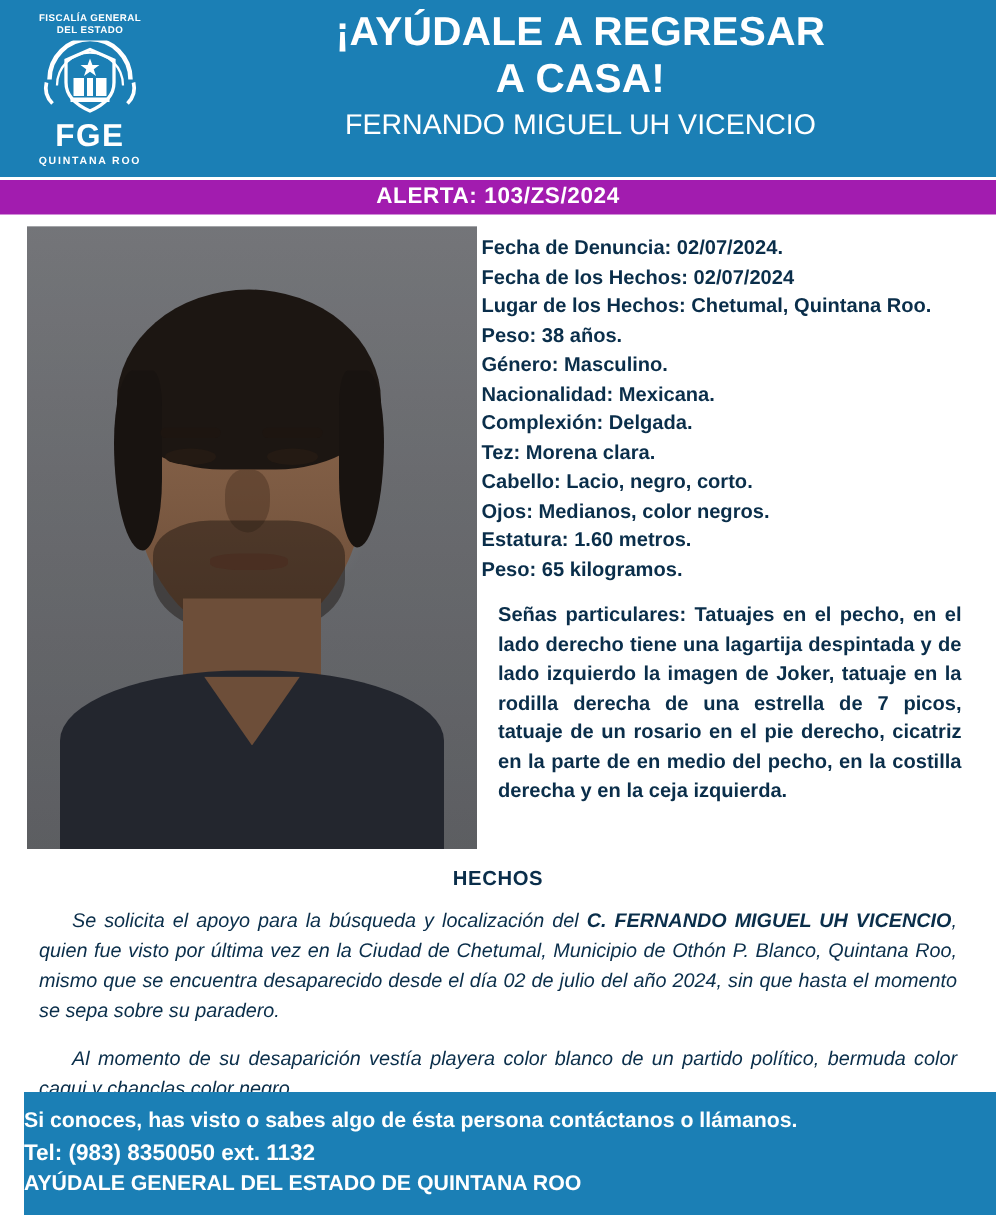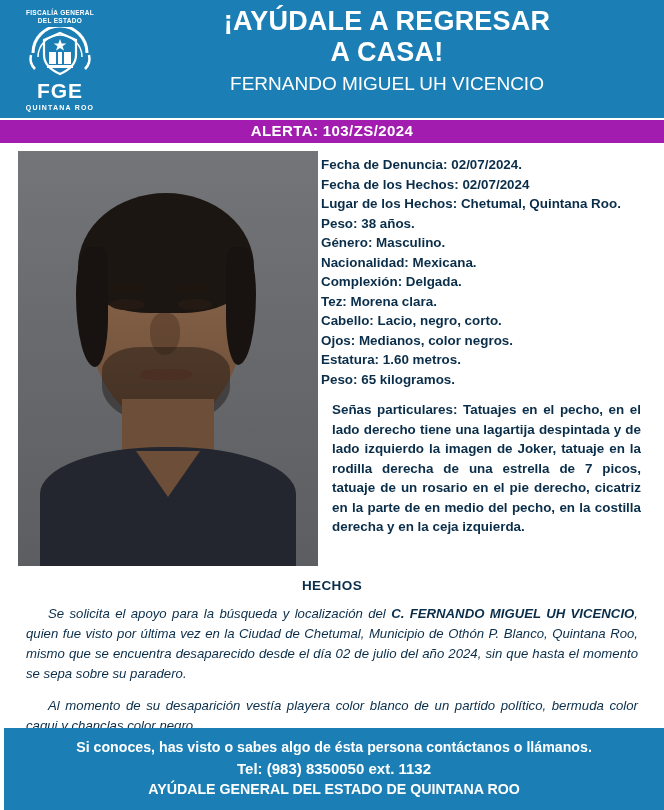--- a/index.html
+++ b/index.html
@@ -279,26 +279,25 @@
   }
   .hechos-body p {
     margin: 0 0 12px 0;
     text-indent: 22px;
   }
   .hechos-body b { font-weight: bold; }
 
   
   .footer {
     position: absolute;
-    left: 4px;
+    left: 16px;
     right: 0;
     bottom: 0;
     background: #1b7fb5;
     color: #ffffff;
-    text-align: center;
     padding: 9px 0 10px 0;
     box-sizing: border-box;
   }
   .footer-line {
     font-size: 14.2px;
     font-weight: bold;
     line-height: 21px;
   }
   .footer-line.tel { font-size: 15px; }
   .footer-line.org { font-size: 14.2px; }

